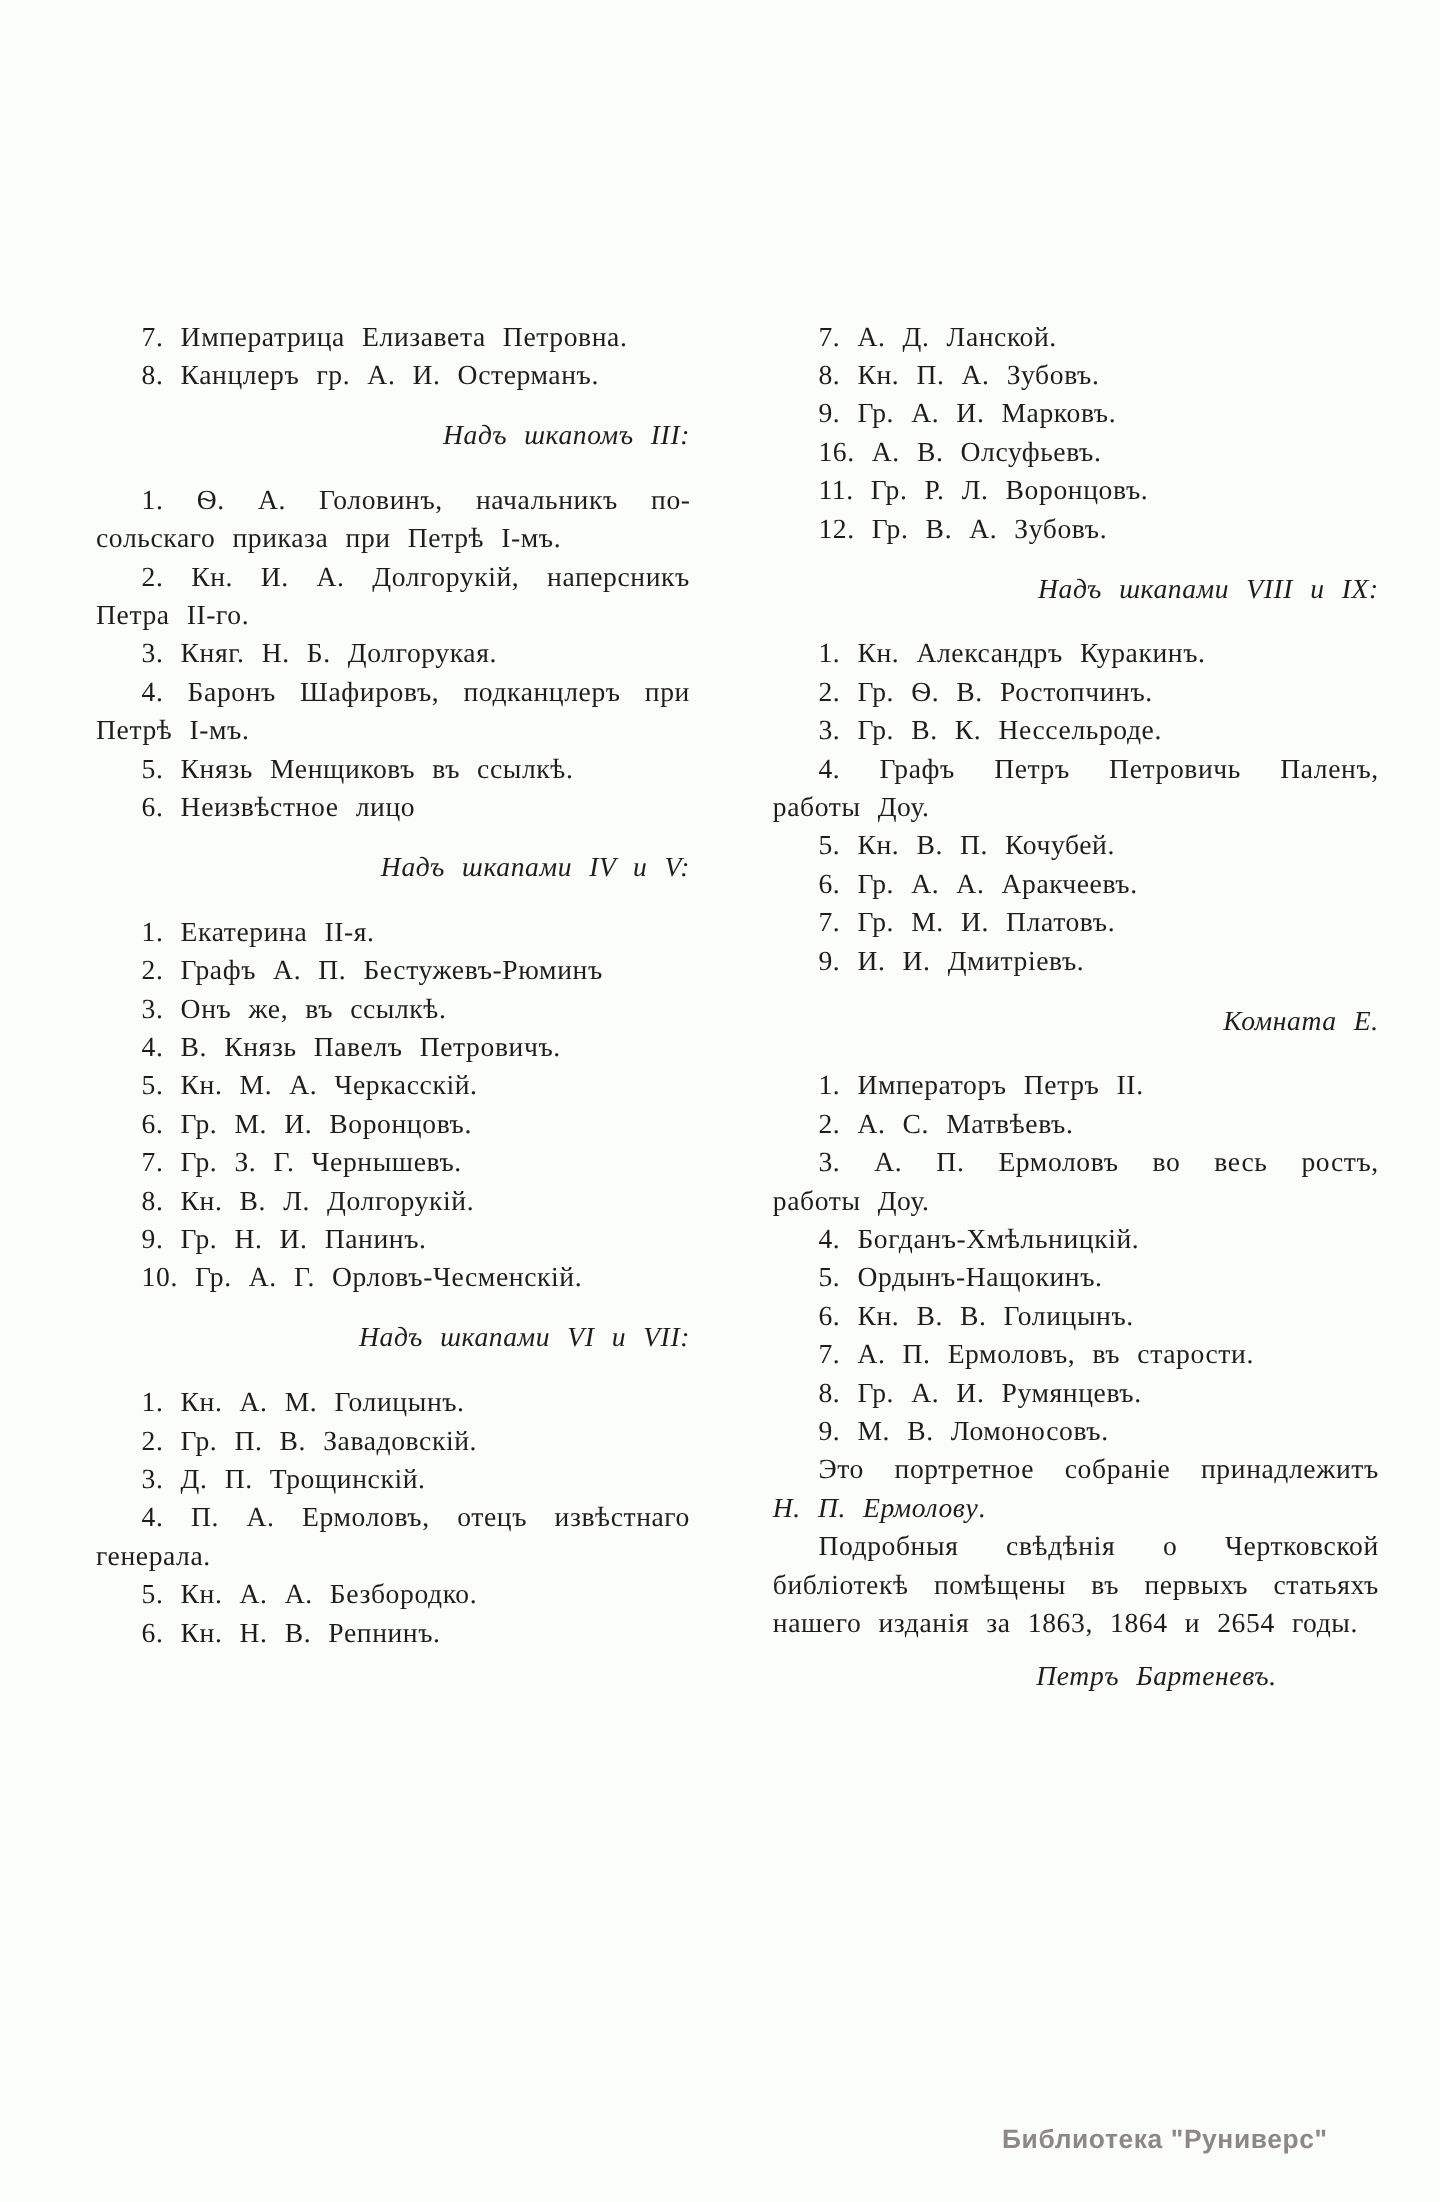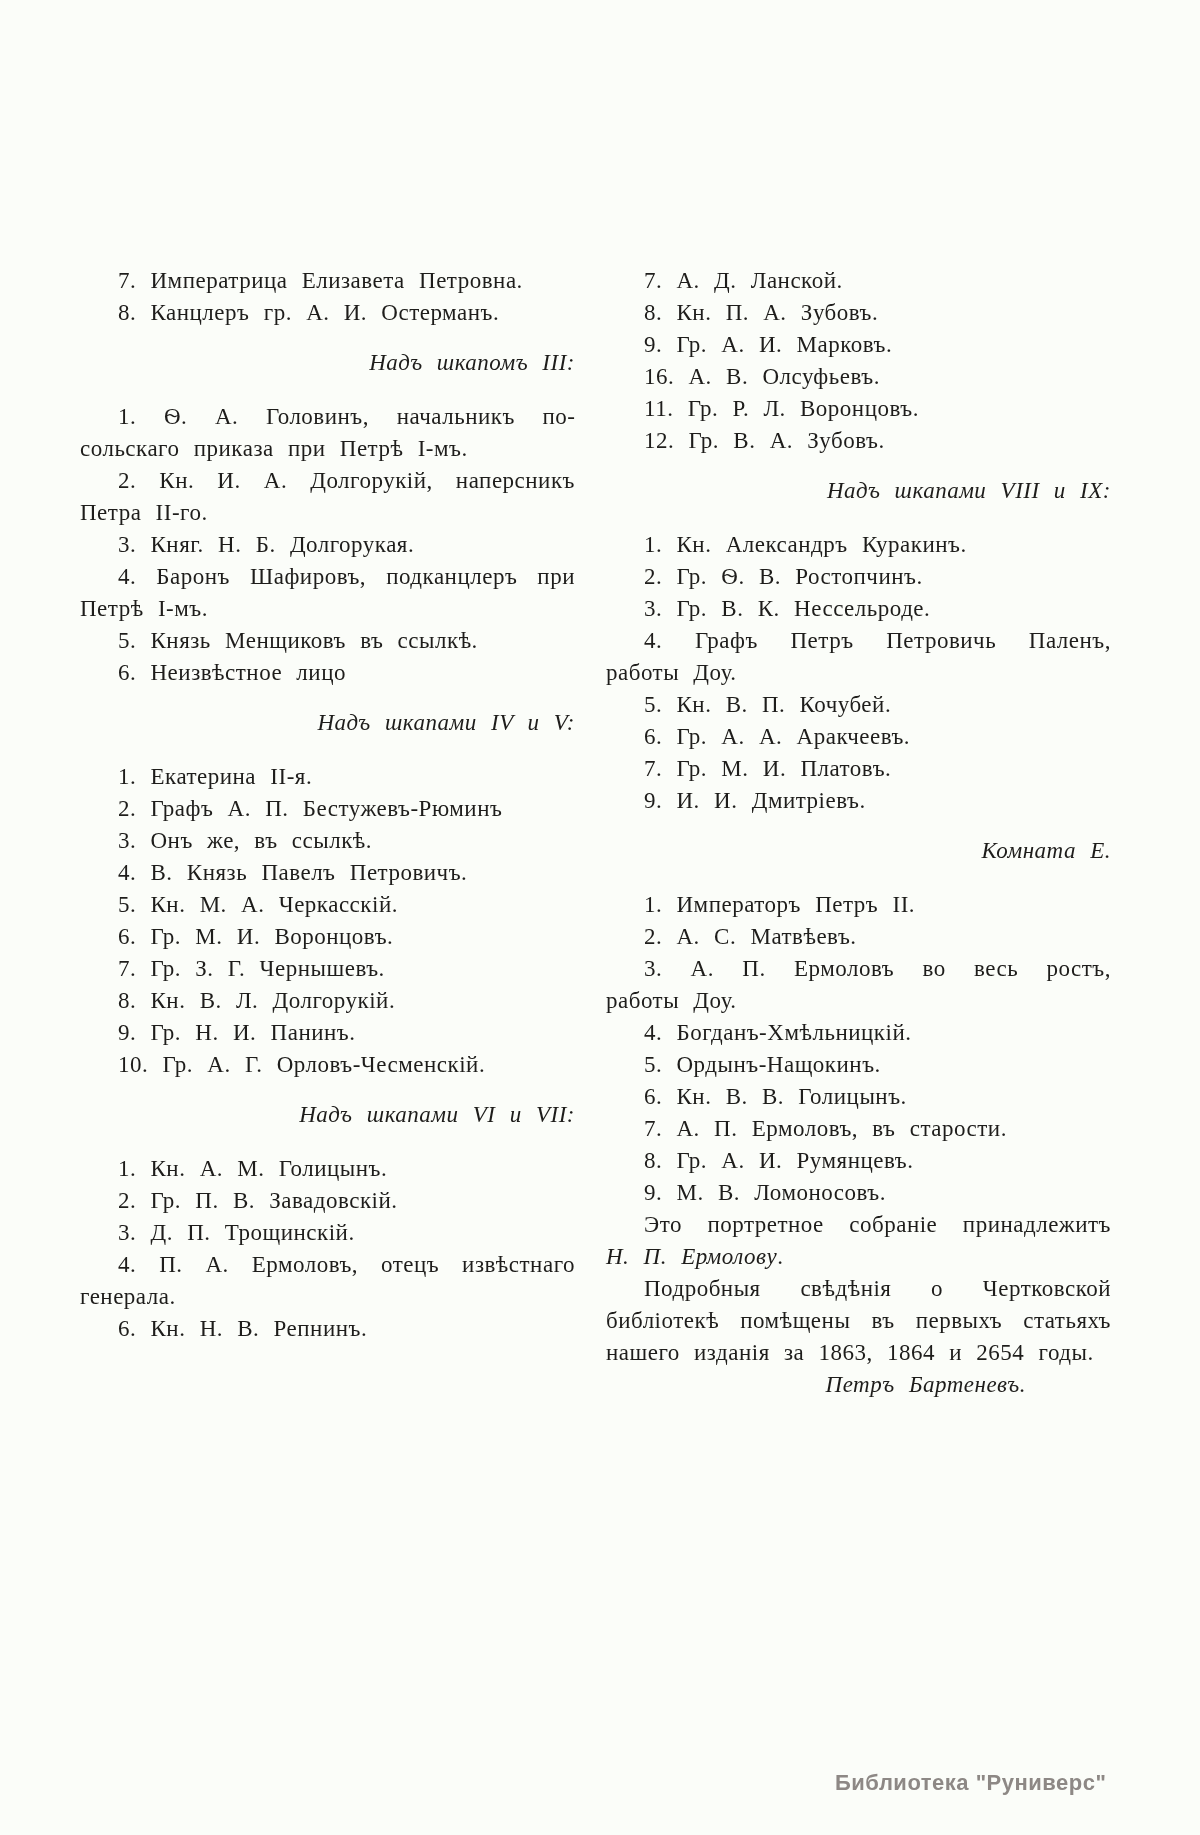--- a/index.html
+++ b/index.html
@@ -10,31 +10,31 @@
     color: #1e1d1b;
     overflow: hidden;
   }
   .page { position: relative; width: 1200px; height: 1835px; }
   .col {
     position: absolute; top: 265px;
     font-size: 23px; line-height: 32px;
     letter-spacing: 0.5px; word-spacing: 8px;
   }
   .col-left  { left: 80px;  width: 495px; }
-  .col-right { left: 606px; width: 505px; }
+  .col-right { left: 644px; width: 505px; }
   p.item {
     margin: 0; text-indent: 38px;
     text-align: justify; hyphens: manual;
   }
   p.heading {
     margin: 18px 0 22px 0;
     text-align: right; font-style: italic;
   }
   p.signature {
-    margin: 0 0 0 0;
+    margin: 12px 0 0 0;
     text-align: right; padding-right: 85px;
     font-style: italic;
   }
   .watermark {
     position: absolute; left: 835px; top: 1770px;
     font-family: "Liberation Sans", "DejaVu Sans", sans-serif;
     font-weight: bold; font-size: 22px; letter-spacing: 0.5px;
     color: #8d8885;
   }
   em { font-style: italic; }
@@ -66,20 +66,21 @@
     <p class="item">7. Гр. З. Г. Чернышевъ.</p>
     <p class="item">8. Кн. В. Л. Долгорукій.</p>
     <p class="item">9. Гр. Н. И. Панинъ.</p>
     <p class="item">10. Гр. А. Г. Орловъ-Чесменскій.</p>
 
     <p class="heading">Надъ шкапами VI и VII:</p>
     <p class="item">1. Кн. А. М. Голицынъ.</p>
     <p class="item">2. Гр. П. В. Завадовскій.</p>
     <p class="item">3. Д. П. Трощинскій.</p>
     <p class="item">4. П. А. Ермоловъ, отецъ извѣстна­го генерала.</p>
+    <p class="item">5. Кн. А. А. Безбородко.</p>
     <p class="item">6. Кн. Н. В. Репнинъ.</p>
   </div>
 
   <div class="col col-right">
     <p class="item">7. А. Д. Ланской.</p>
     <p class="item">8. Кн. П. А. Зубовъ.</p>
     <p class="item">9. Гр. А. И. Марковъ.</p>
     <p class="item">16. А. В. Олсуфьевъ.</p>
     <p class="item">11. Гр. Р. Л. Воронцовъ.</p>
     <p class="item">12. Гр. В. А. Зубовъ.</p>

